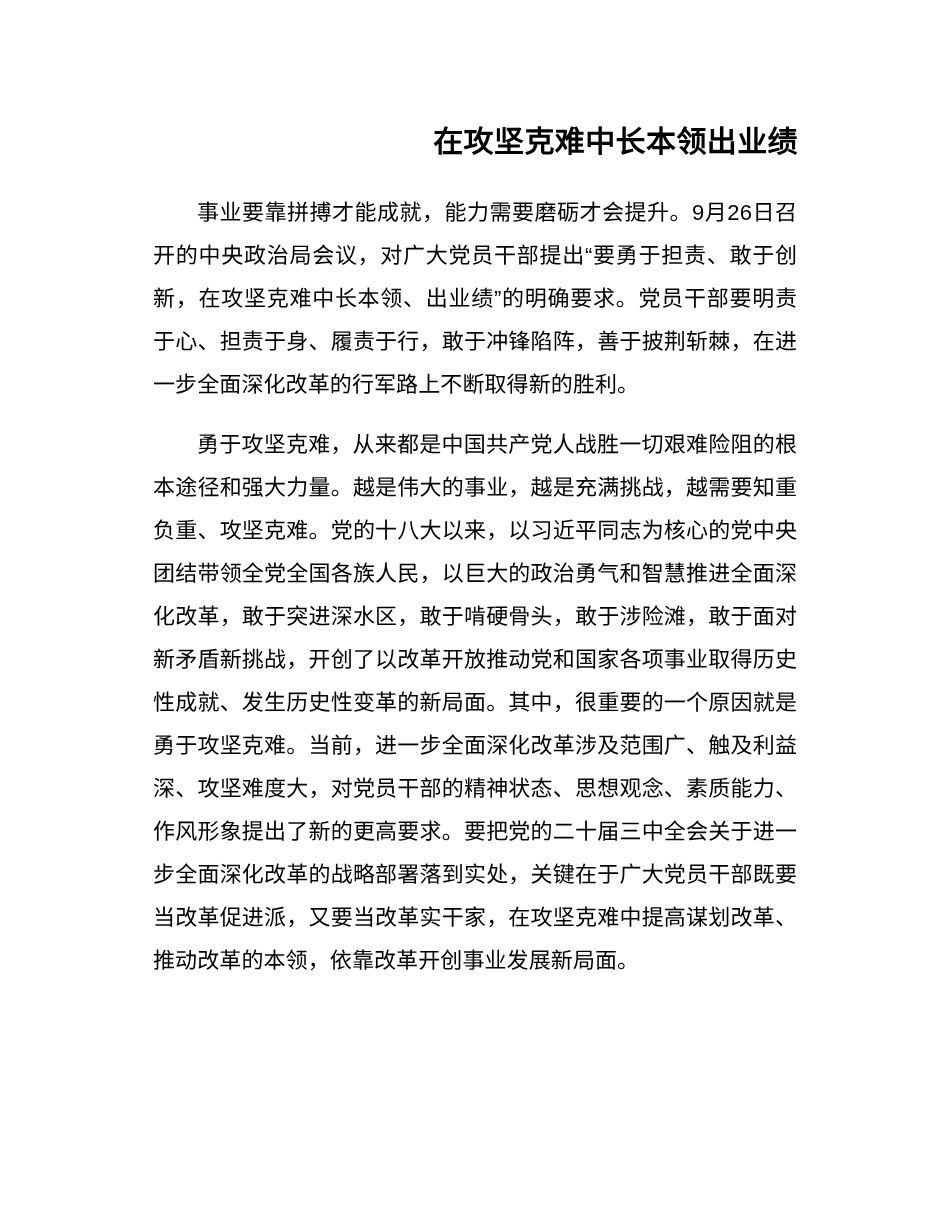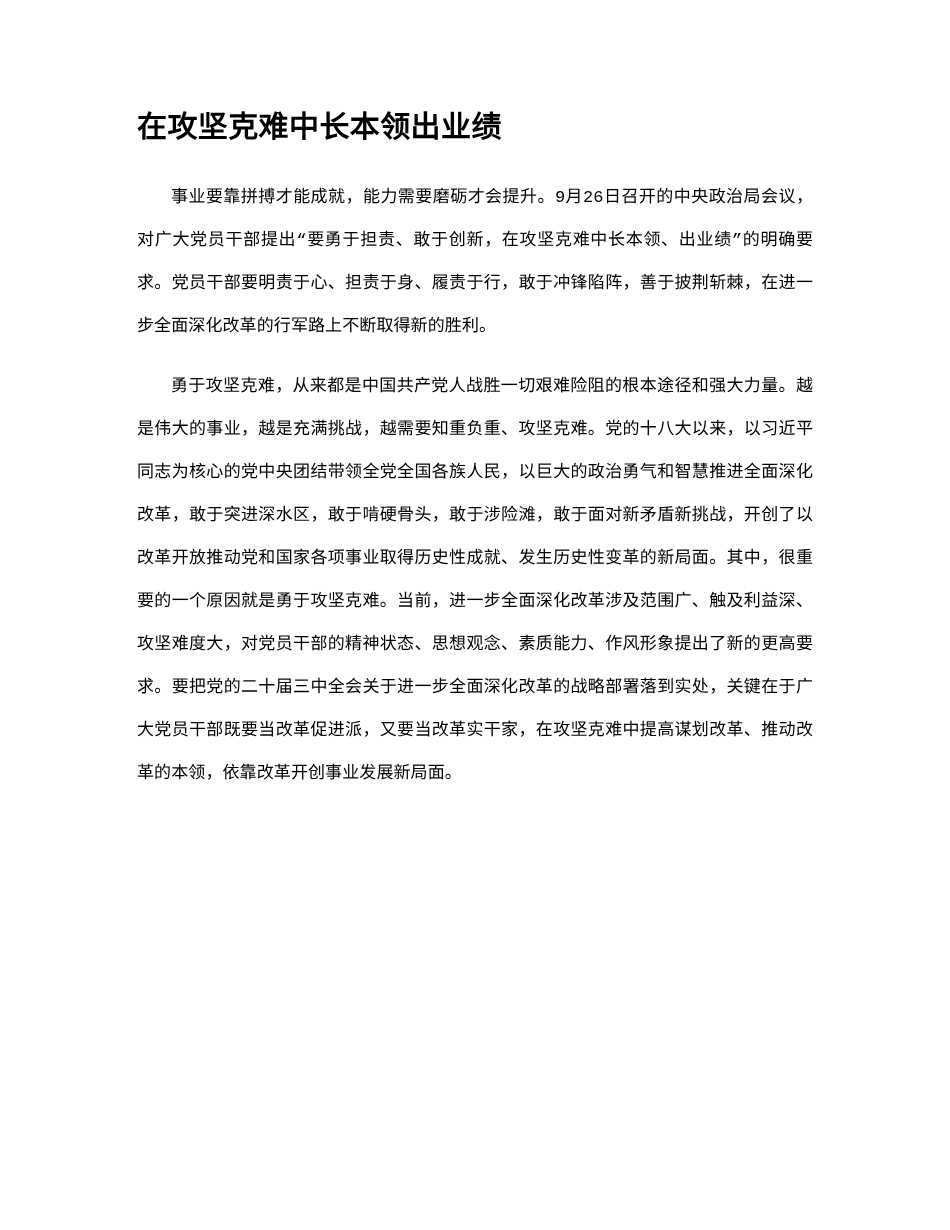--- a/index.html
+++ b/index.html
@@ -20,38 +20,38 @@
   }
 
   .page-body {
     position: absolute;
     left: 137px;
     top: 0;
     width: 676px;
   }
 
   .doc-title {
-    margin: 0;
+    margin: 15px;
     padding: 0;
     font-family: "Liberation Sans", "DejaVu Sans", sans-serif;
     font-weight: 700;
     font-size: 30px;
     line-height: 42px;
     color: #000000;
-    text-align: left;
+    text-align: right;
     letter-spacing: 0.4px;
     padding-top: 106px;
   }
 
   .doc-paragraph {
-    margin: 0;
+    margin: 16px;
     padding: 0;
-    font-family: Liberation Mono, monospace;
+    font-family: Liberation Sans, sans-serif;
     font-weight: 400;
-    font-size: 17px;
+    font-size: 22px;
     line-height: 43px;
     color: #000000;
     text-align: justify;
     text-align-last: left;
     text-justify: inter-character;
     text-indent: 2em;
     letter-spacing: 0.1px;
     word-break: break-all;
     hyphens: none;
   }

